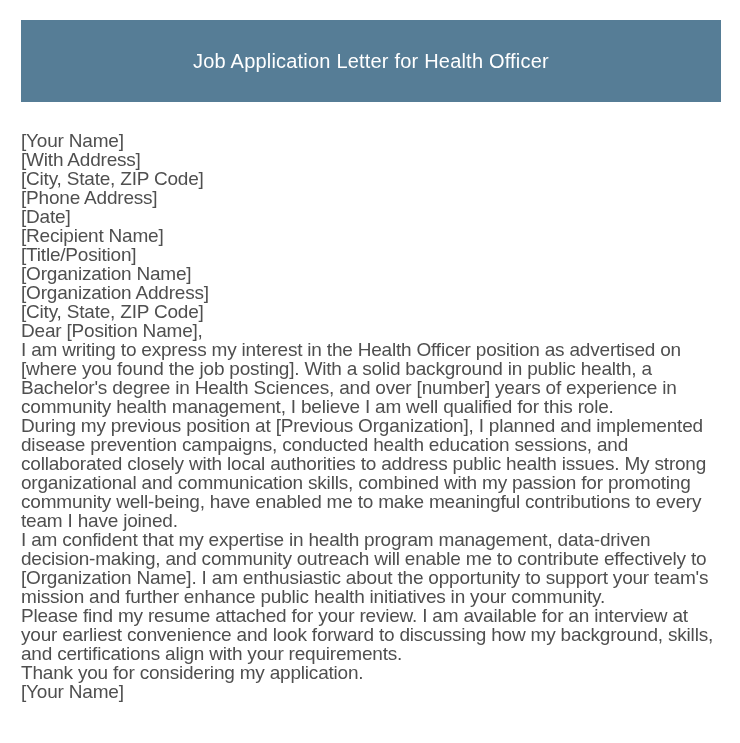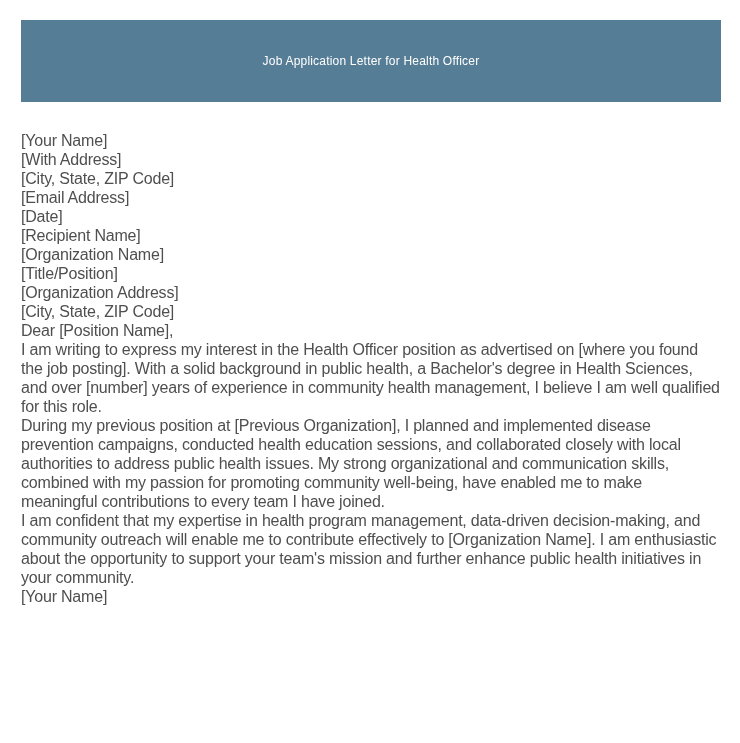--- a/index.html
+++ b/index.html
@@ -24,30 +24,30 @@
   .banner {
     width: 700px;
     height: 82px;
     background: var(--banner-bg);
     display: flex;
     align-items: center;
     justify-content: center;
   }
   .banner-title {
     color: var(--banner-text);
-    font-size: 12px;
+    font-size: 20px;
     font-weight: 400;
     letter-spacing: 0.2px;
     white-space: nowrap;
   }
   .letter {
     margin-top: 29px;
     width: 700px;
     color: var(--body-text);
-    font-size: 16px;
+    font-size: 19px;
     line-height: 19px;
     letter-spacing: -0.2px;
   }
   .letter .line,
   .letter .para {
     margin: 0;
   }
 </style>
 </head>
 <body>
@@ -58,40 +58,42 @@
     <h1 class="banner-title">Job Application Letter for Health Officer</h1>
   </header>
 
   <main class="letter">
 
     <div class="block">
 
     <div class="line">[Your Name]</div>
         <div class="line">[With Address]</div>
         <div class="line">[City, State, ZIP Code]</div>
-        <div class="line">[Email Address]</div>
+        <div class="line">[Phone Address]</div>
         <div class="line">[Date]</div>
       </div>
 
     <div class="block">
 
     <div class="line">[Recipient Name]</div>
+        <div class="line">[Title/Position]</div>
         <div class="line">[Organization Name]</div>
-        <div class="line">[Title/Position]</div>
         <div class="line">[Organization Address]</div>
         <div class="line">[City, State, ZIP Code]</div>
       </div>
 
     <div class="line">Dear [Position Name],</div>
 
     <div class="block">
 
     <p class="para">I am writing to express my interest in the Health Officer position as advertised on [where you found the job posting]. With a solid background in public health, a Bachelor's degree in Health Sciences, and over [number] years of experience in community health management, I believe I am well qualified for this role.</p>
         <p class="para">During my previous position at [Previous Organization], I planned and implemented disease prevention campaigns, conducted health education sessions, and collaborated closely with local authorities to address public health issues. My strong organizational and communication skills, combined with my passion for promoting community well-being, have enabled me to make meaningful contributions to every team I have joined.</p>
         <p class="para">I am confident that my expertise in health program management, data-driven decision-making, and community outreach will enable me to contribute effectively to [Organization Name]. I am enthusiastic about the opportunity to support your team's mission and further enhance public health initiatives in your community.</p>
+        <p class="para">Please find my resume attached for your review. I am available for an interview at your earliest convenience and look forward to discussing how my background, skills, and certifications align with your requirements.</p>
       </div>
 
+    <div class="line">Thank you for considering my application.</div>
 
 
     <div class="line">[Your Name]</div>
 
   </main>
 </div>
 
 </body></html>

